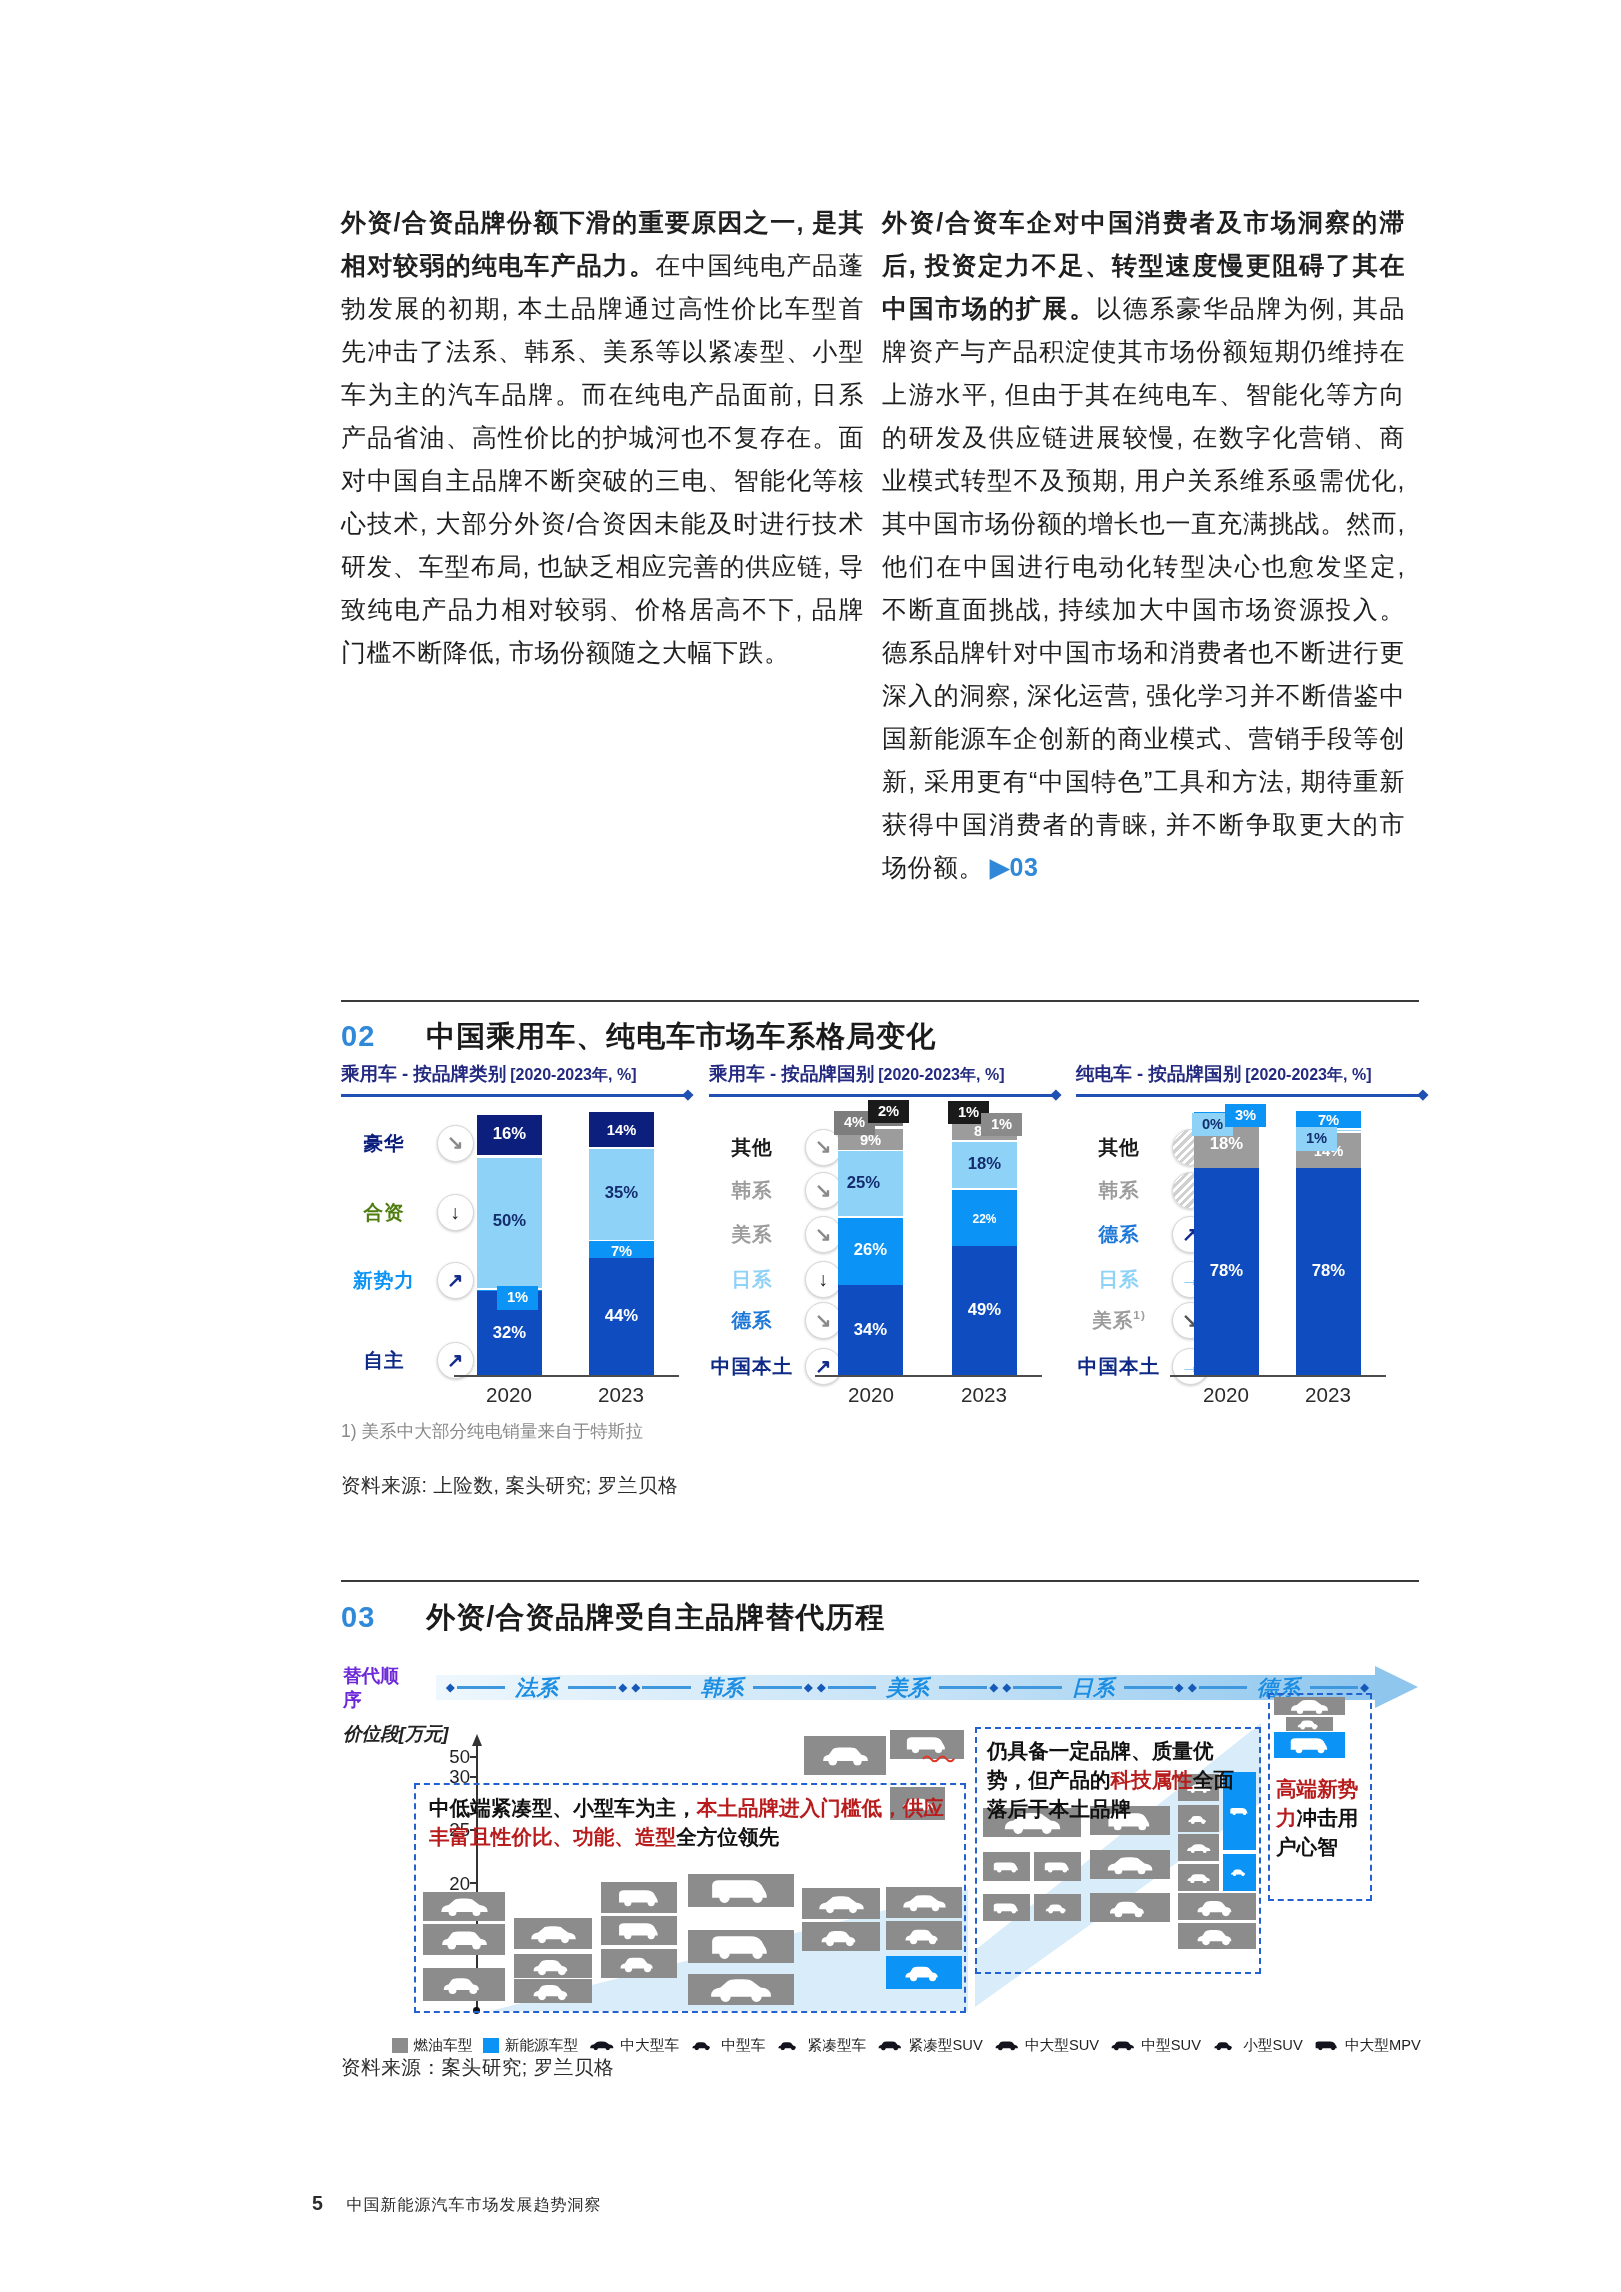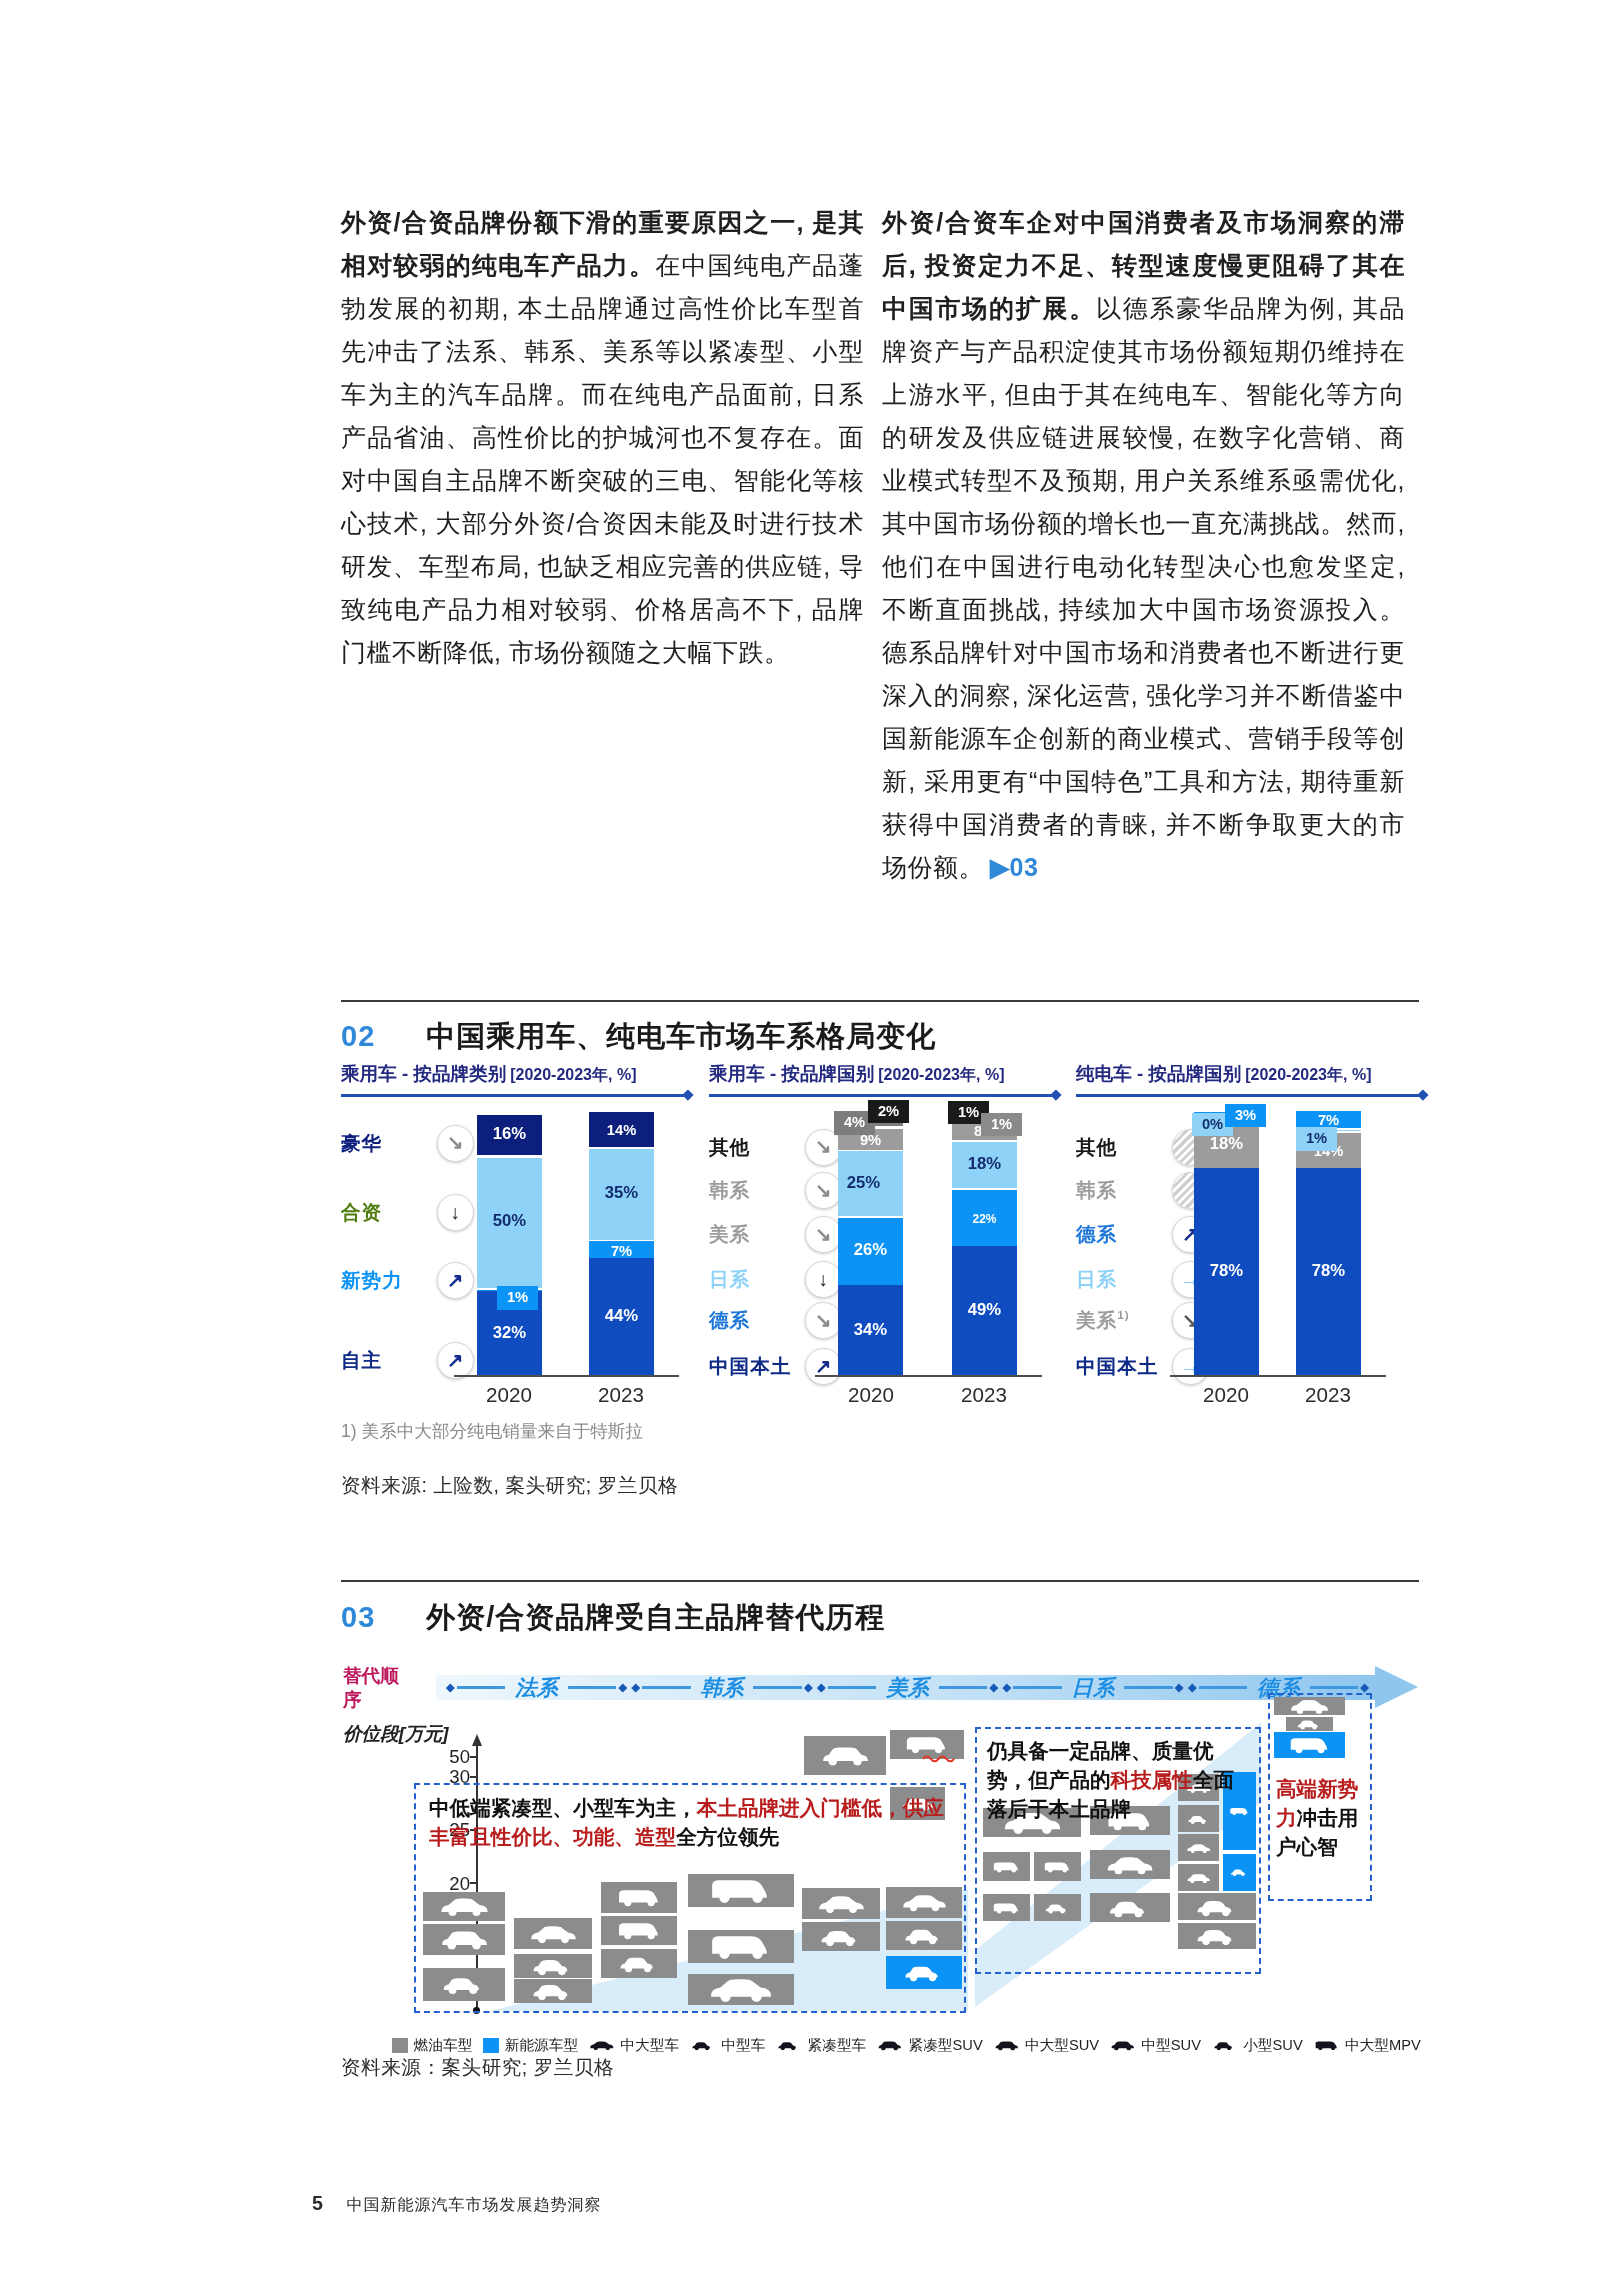--- a/index.html
+++ b/index.html
@@ -16,34 +16,34 @@
   .fig-num{color:#3088d8;margin-right:51px;}
   
   .fig2-panel{position:absolute;top:1061px;width:349px;height:372px;}
   .p0{left:341px}.p1{left:709px}.p2{left:1076px}
   .sub{position:absolute;top:0;left:0;width:100%;font-weight:700;color:#232a80;font-size:18.6px;white-space:nowrap;}
   .sub .rng{font-size:16px;margin-left:3.9px;}
   .sub-line{position:absolute;top:33px;left:0;width:100%;height:2.5px;background:#2050b4;}
   .sub-line .dia{position:absolute;right:-2px;top:-2.9px;width:7.8px;height:7.8px;background:#2050b4;transform:rotate(45deg);}
   .chart{position:absolute;top:47px;left:0;width:349px;height:314px;}
   .leg-row{position:absolute;display:flex;align-items:center;height:39px;}
-  .leg-lab{display:inline-block;width:86px;text-align:left;font-weight:700;font-size:19.6px;letter-spacing:1px;}
+  .leg-lab{display:inline-block;width:86px;text-align:center;font-weight:700;font-size:19.6px;letter-spacing:1px;}
   .leg-lab sup{font-size:11.8px;}
   .leg-cir{margin-left:9.8px;width:35px;height:35px;border-radius:50%;background:#fff;border:1px solid #d7d7d7;box-shadow:0 1px 2.9px rgba(0,0,0,.22);display:flex;align-items:center;justify-content:center;font-size:19.6px;font-weight:900;line-height:1;}
   .leg-cir.hatch{background:repeating-linear-gradient(135deg,#ffffff 0 2.9px,#d0d0d0 2.9px 5.9px);}
   .seg{position:absolute;box-sizing:border-box;}
   .seg-lab{position:absolute;text-align:center;font-weight:700;}
   .callout{position:absolute;width:41px;height:23.5px;line-height:23.5px;text-align:center;font-size:14.7px;font-weight:700;z-index:5;}
   .axisline{position:absolute;height:2px;background:#4d4d4d;top:267px;}
   .yearlab{position:absolute;top:275px;text-align:center;font-size:20.6px;color:#2b2b2b;}
   .note{position:absolute;left:341px;color:#8a8a8a;font-size:17.6px;}
   .src{position:absolute;left:341px;color:#2b2b2b;font-size:19.6px;letter-spacing:0.5px;}
   
   .canvas3{position:absolute;left:392px;top:1656px;width:1049px;height:421px;}
-  .tl-label{position:absolute;left:343px;top:1664px;width:59px;font-size:18.6px;font-weight:700;line-height:23.5px;color:#be185d;}
+  .tl-label{position:absolute;left:343px;top:1664px;width:59px;font-size:18.6px;font-weight:700;line-height:23.5px;color:#6d28d9;}
   .price-label{position:absolute;left:343px;top:1721px;font-size:18.6px;font-style:italic;font-weight:700;color:#222;}
   .tl{position:absolute;left:44px;top:9.8px;width:990px;height:45px;}
   .tl-band{position:absolute;left:0;top:8.8px;width:943px;height:25.5px;background:linear-gradient(90deg,#eef7fd 0%,#c3e1f6 55%,#8ec6ee 100%);display:flex;align-items:center;padding:0 7.8px;box-sizing:border-box;}
   .tl-arrow{position:absolute;left:939px;top:0;width:0;height:0;border-top:21.6px solid transparent;border-bottom:21.6px solid transparent;border-left:43px solid #8ec6ee;}
   .tl-line{flex:1;height:2.5px;background:#3f97de;}
   .tl-dia{color:#1659b8;font-size:11.8px;padding:0 2px;}
   .tl-name{font-size:21.6px;font-weight:700;font-style:italic;color:#1d8ee2;padding:0 9.8px;white-space:nowrap;text-shadow:0 0 1px rgba(255,255,255,.6);}
   .yaxis{position:absolute;left:84px;top:90px;width:2px;height:263px;background:#333;}
   .yaxis-arrow{position:absolute;left:80px;top:78px;width:0;height:0;border-left:5.4px solid transparent;border-right:5.4px solid transparent;border-bottom:12.7px solid #333;}
   .yaxis-dot{position:absolute;left:81px;top:351px;width:6.9px;height:6.9px;border-radius:50%;background:#111;}

